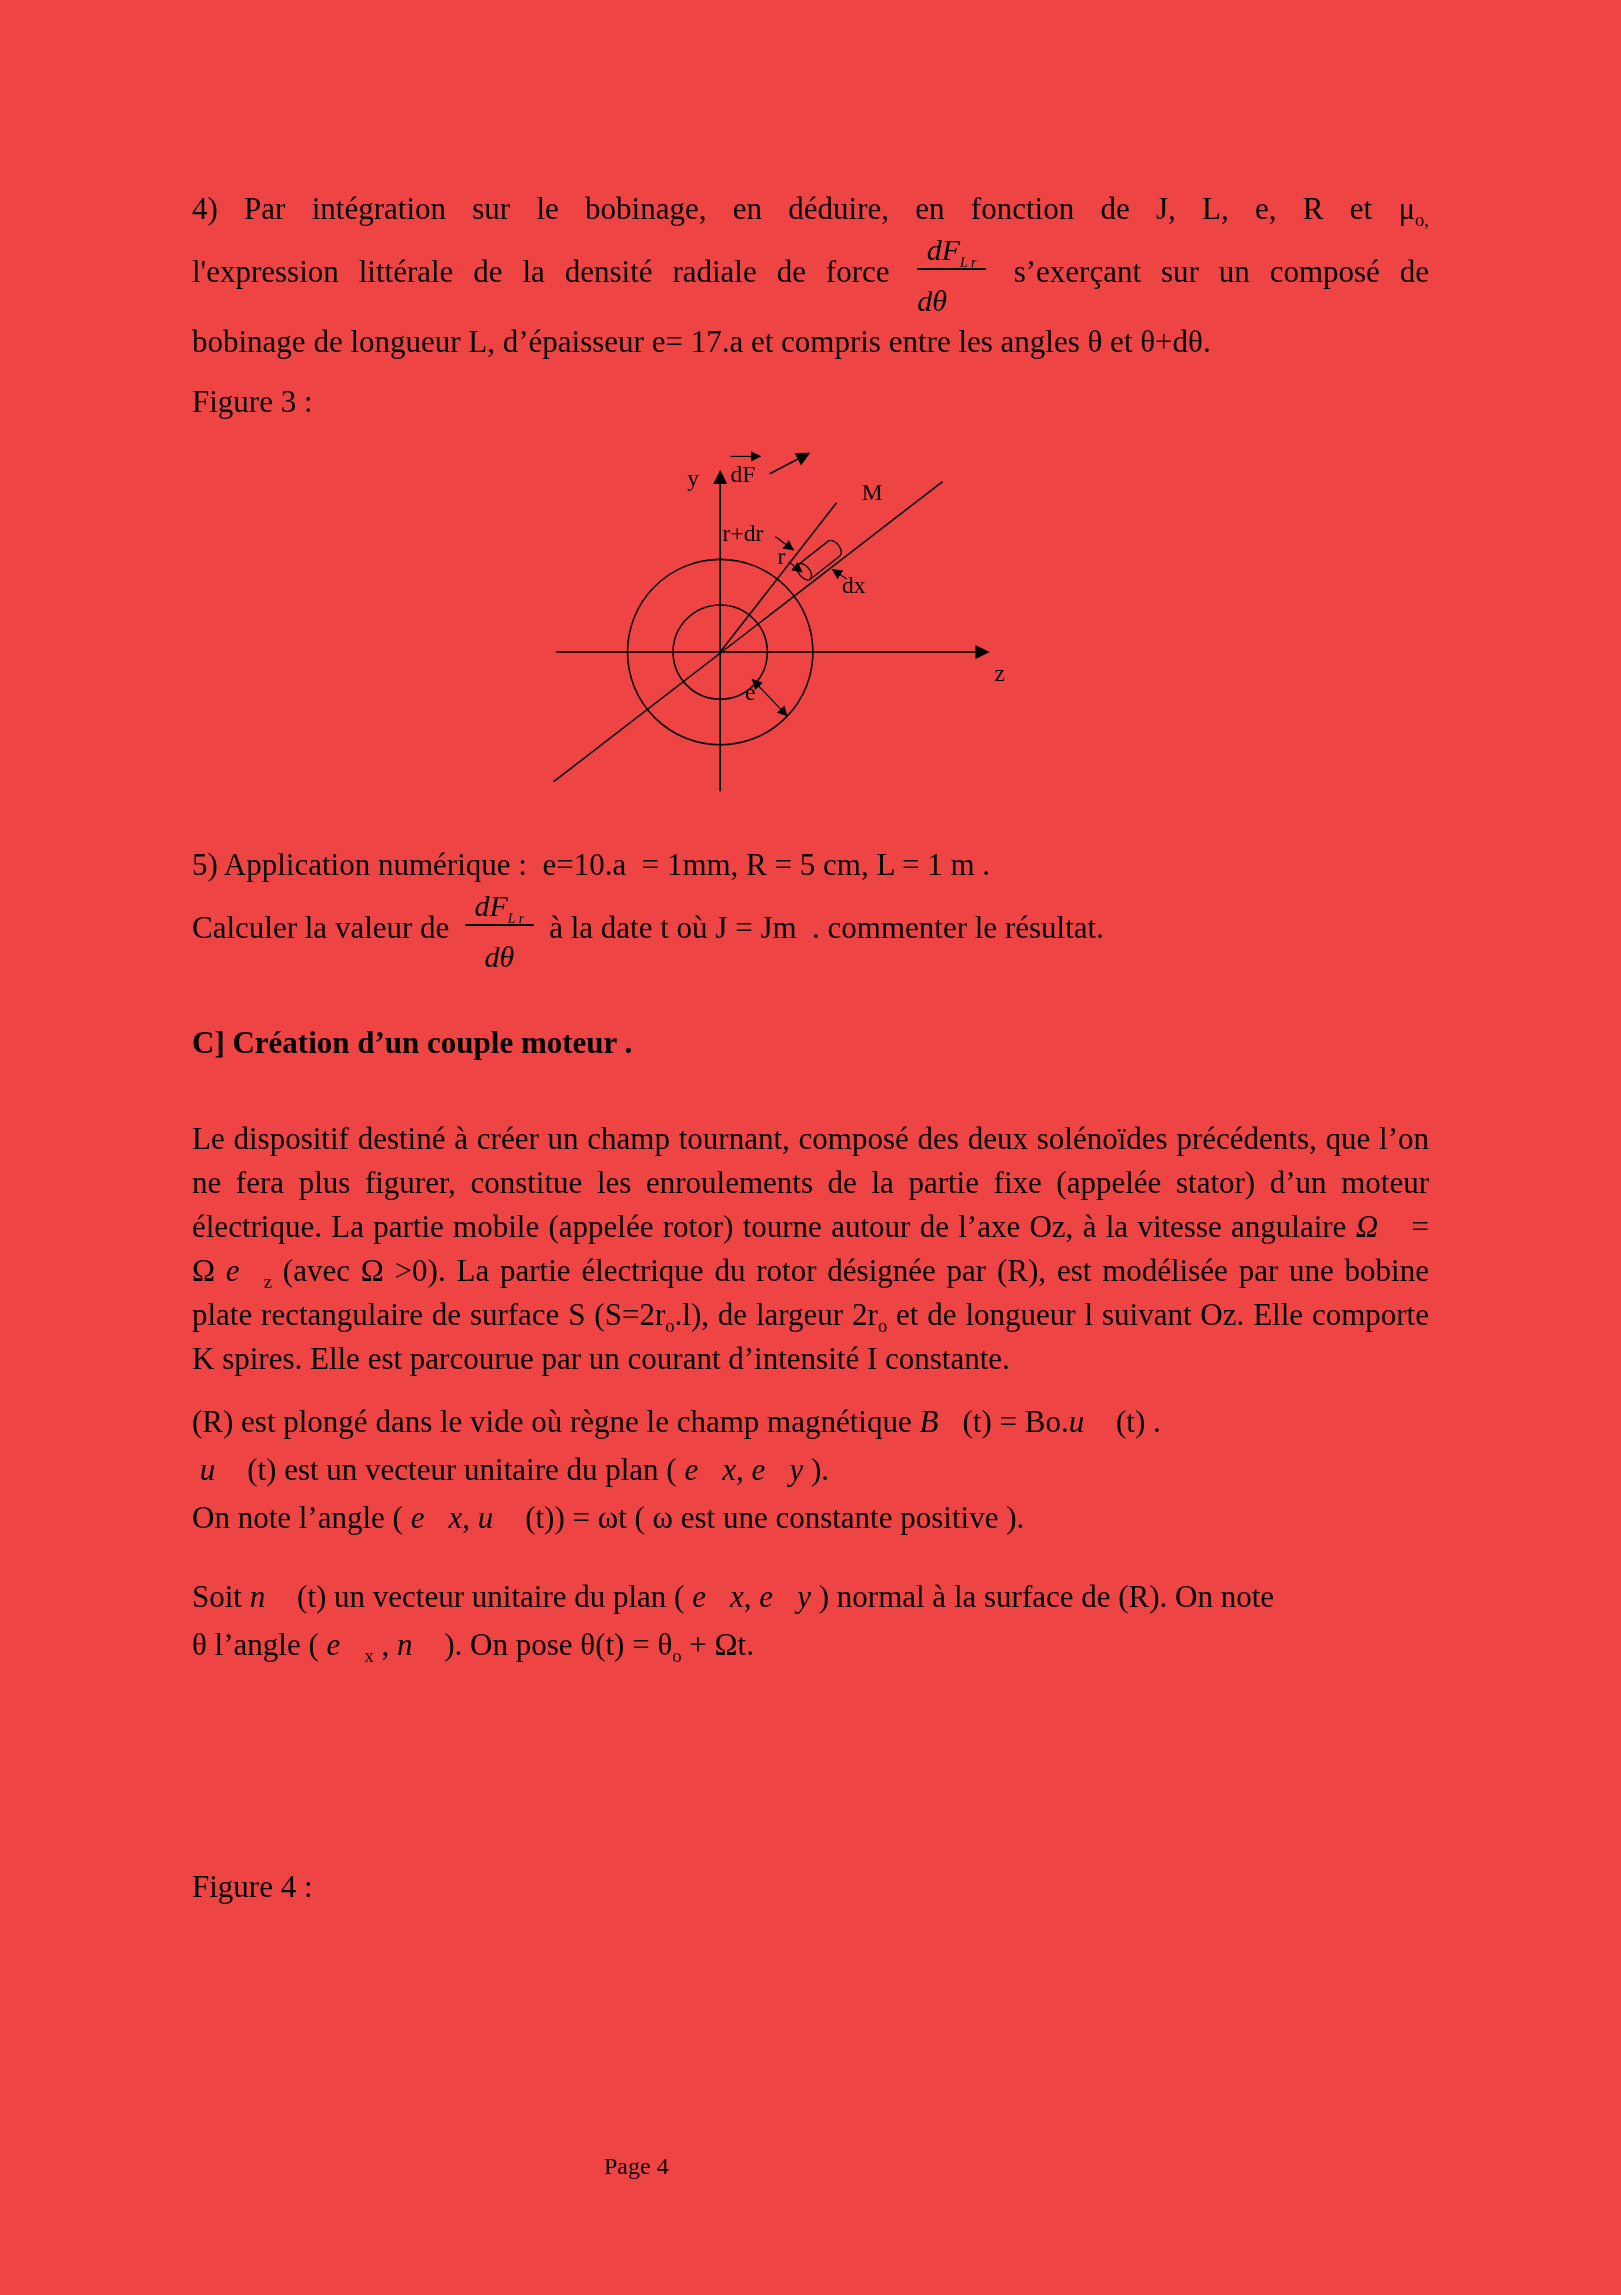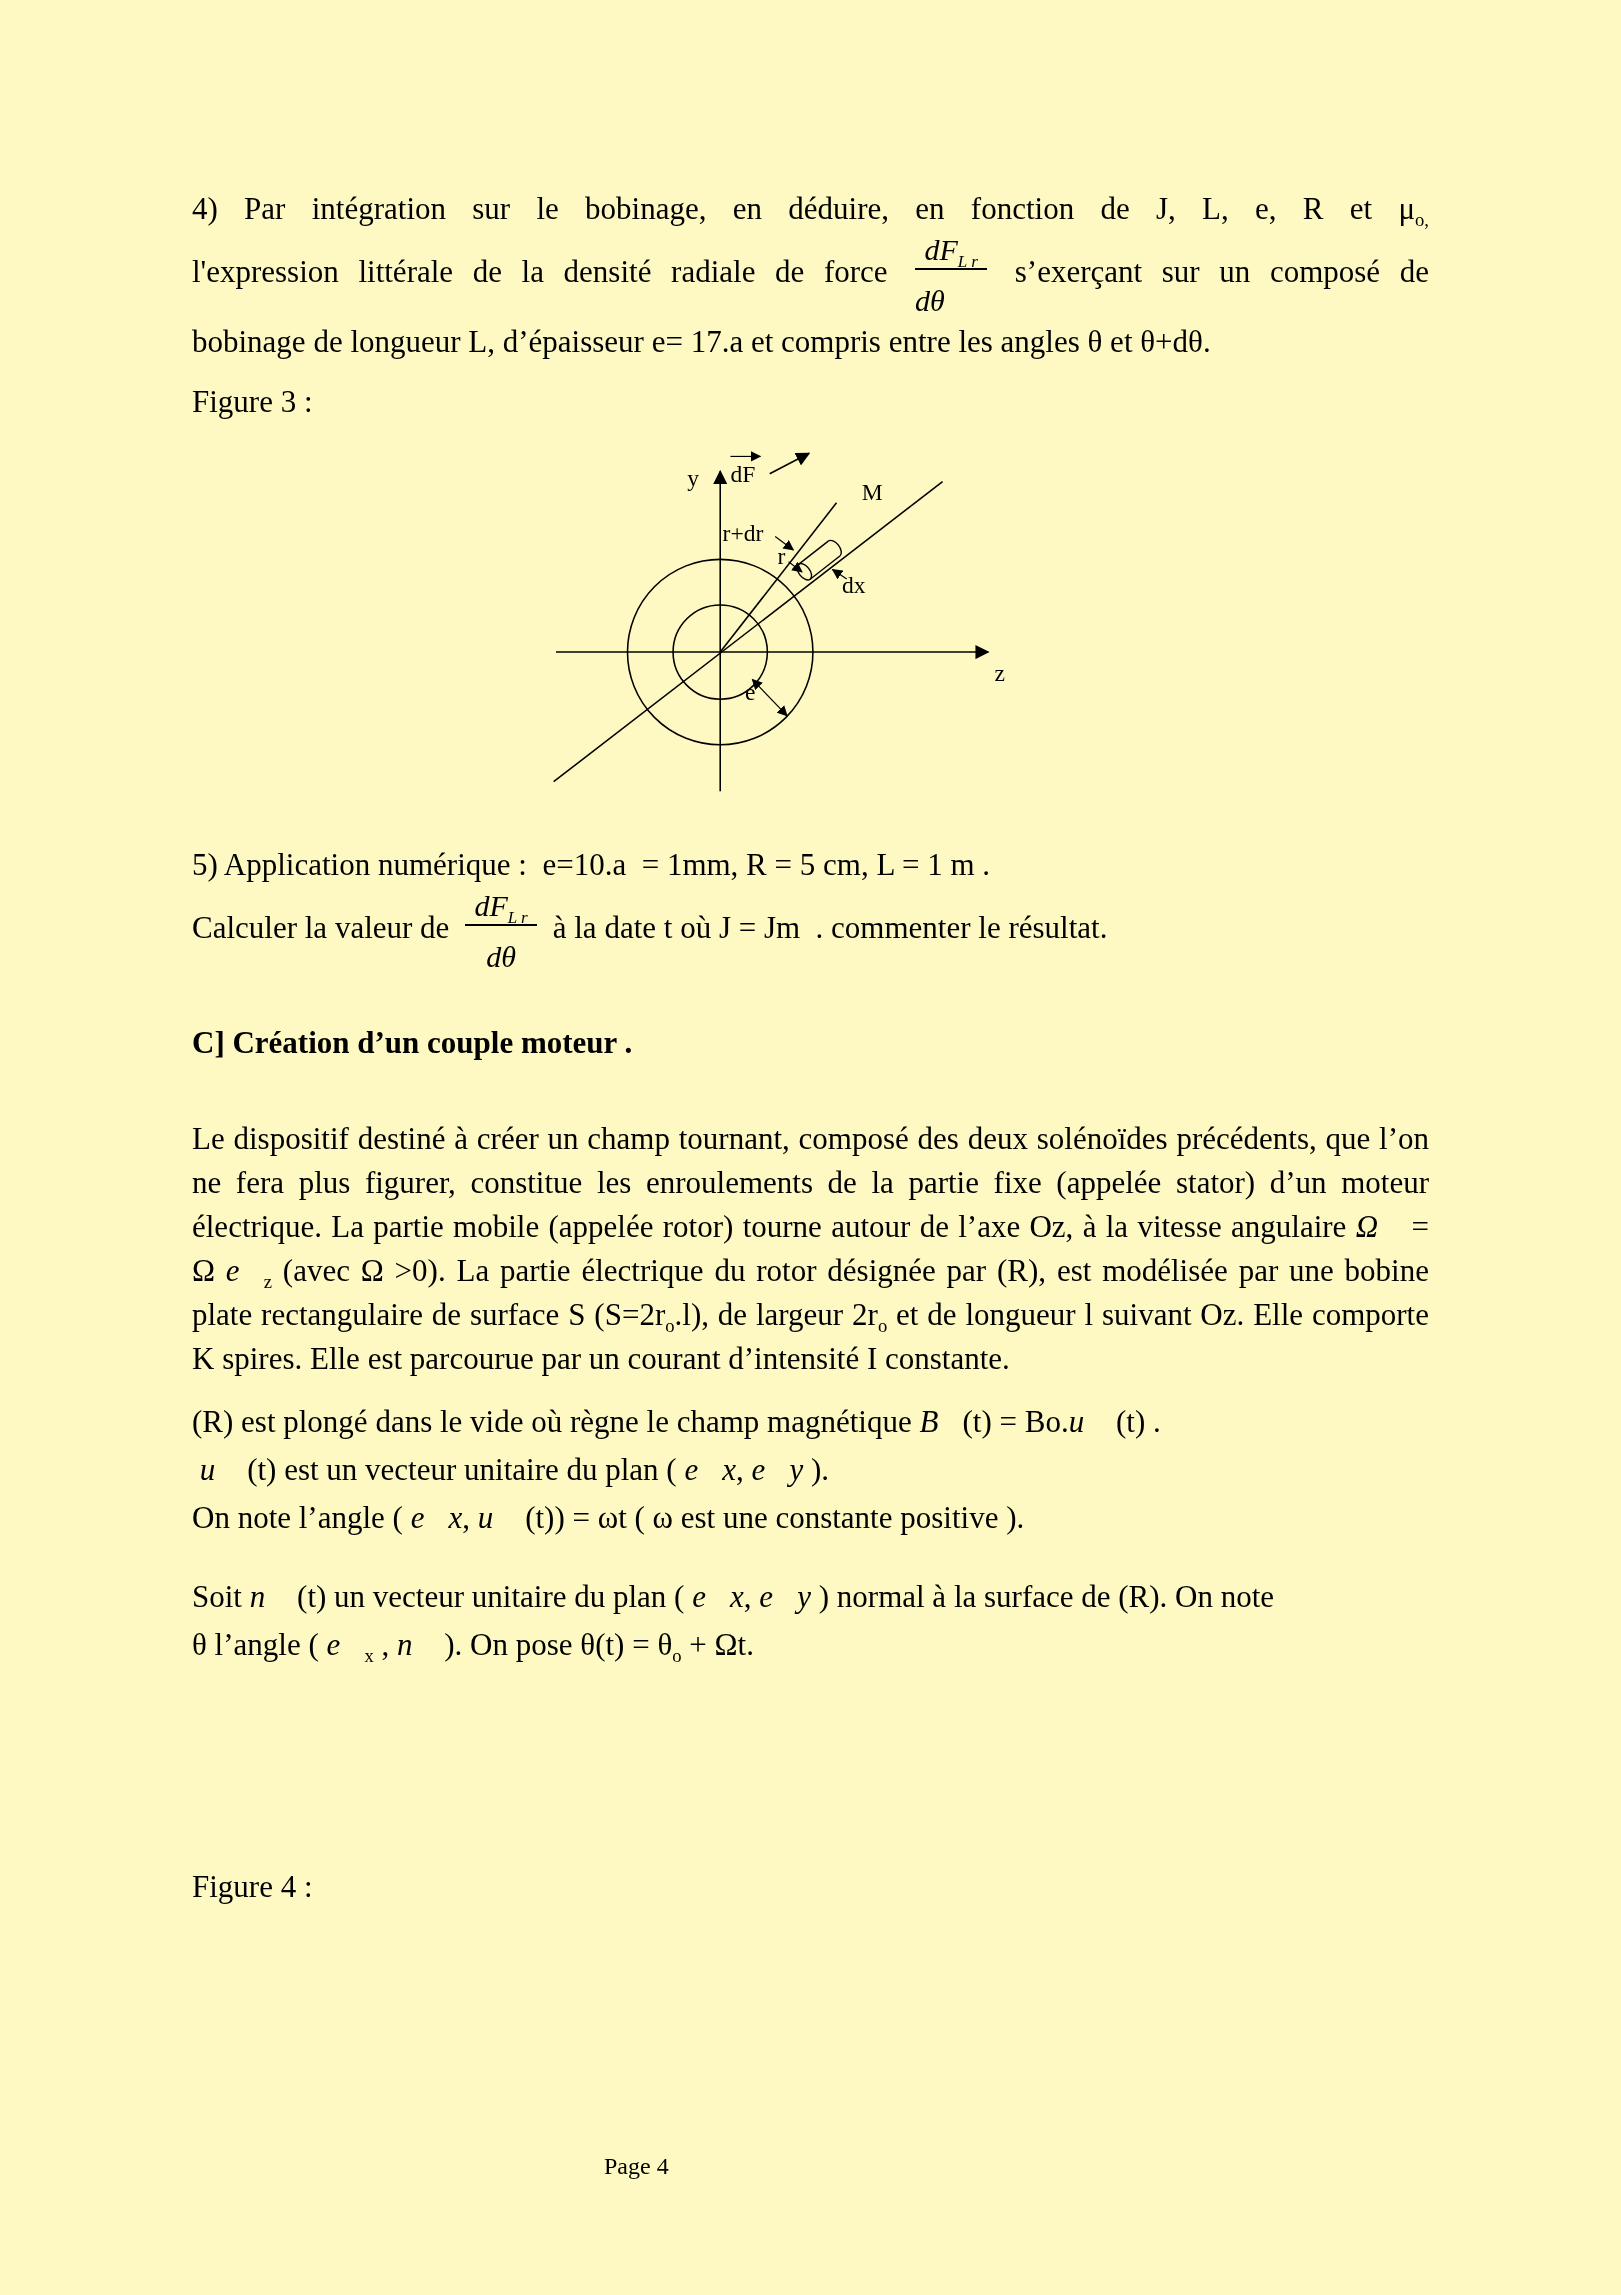--- a/index.html
+++ b/index.html
@@ -3,36 +3,36 @@
 <meta charset="utf-8">
 <style>
   * { margin:0; padding:0; box-sizing:border-box; }
   html,body { background:#ffffff; }
   body {
     width:1622px; height:2295px;
     position:relative; overflow:hidden;
     font-family:"Liberation Serif", serif;
     color:#000;
   }
-  .page { position:absolute; inset:0; background:#fef9c3; }
+  .page { position:absolute; inset:0; background:#ef4444; }
   .content { position:absolute; left:192px; top:187px; width:1237px; }
 
   .para { font-size:31px; line-height:1.42; }
   .just { text-align:justify; }
   .line-just { text-align:justify; text-align-last:justify; }
   sub { font-size:0.60em; line-height:0; }
 
   .frac {
     display:inline-block; vertical-align:middle;
     text-align:center; font-style:italic;
     line-height:1.05; margin:3.1px 7.9px; font-size:30px;
   }
   .frac .num { display:block; border-bottom:2px solid #000; padding:0 9.4px 2.4px; }
   .frac .den { display:block; padding-top:15px; }
-  .frac sub { font-size:17px; }
+  .frac sub { font-size:14px; }
 
   .vec { font-style:italic; }
 
   .fig-label { font-size:31px; margin-top:16px; }
   .fig3-wrap { margin-top:12.6px; margin-left:287px; width:550px; }
   .fig3-svg { display:block; width:550px; height:385px; }
   .figtext text { font-size:30px; font-family:"Liberation Serif", serif; }
 
   .q5 { margin-top:22px; }
   .heading { font-size:31px; font-weight:bold; margin-top:49px; }

